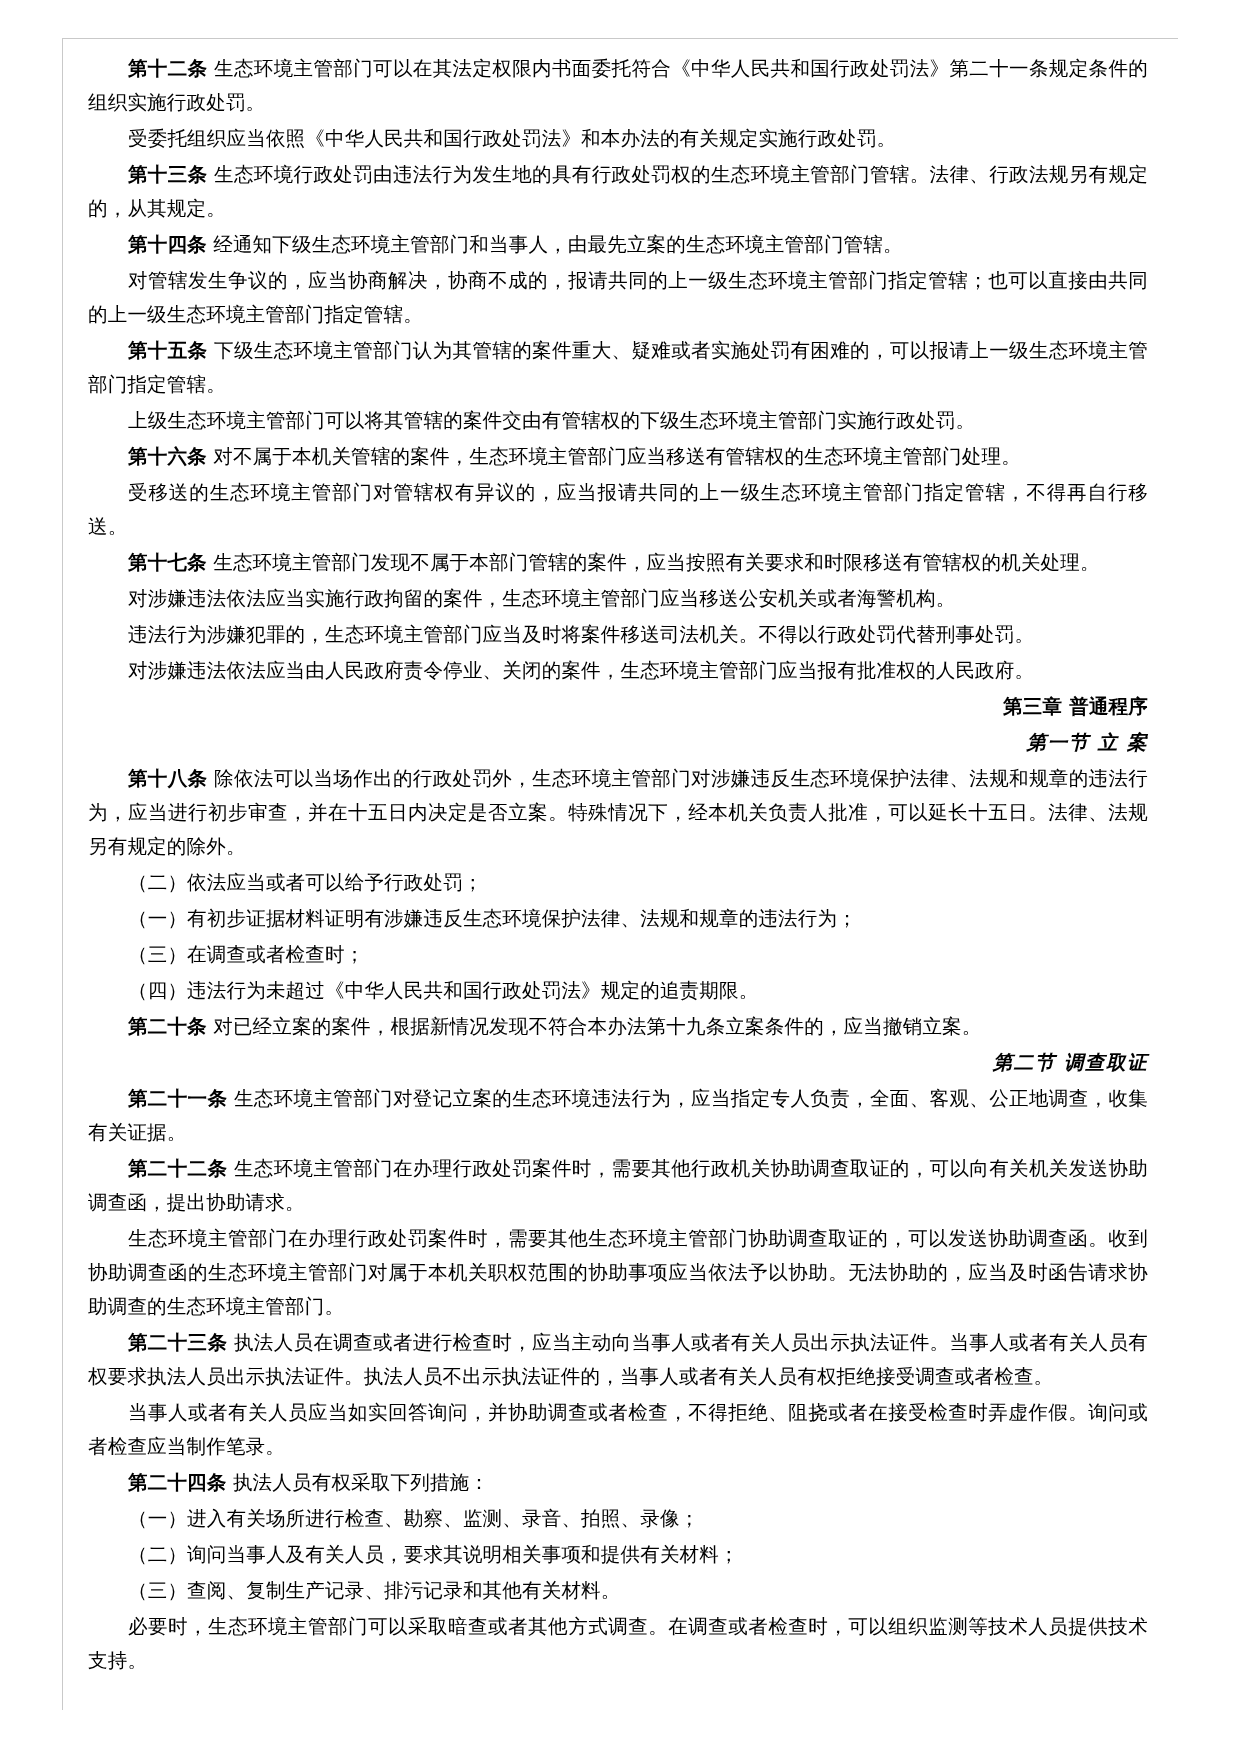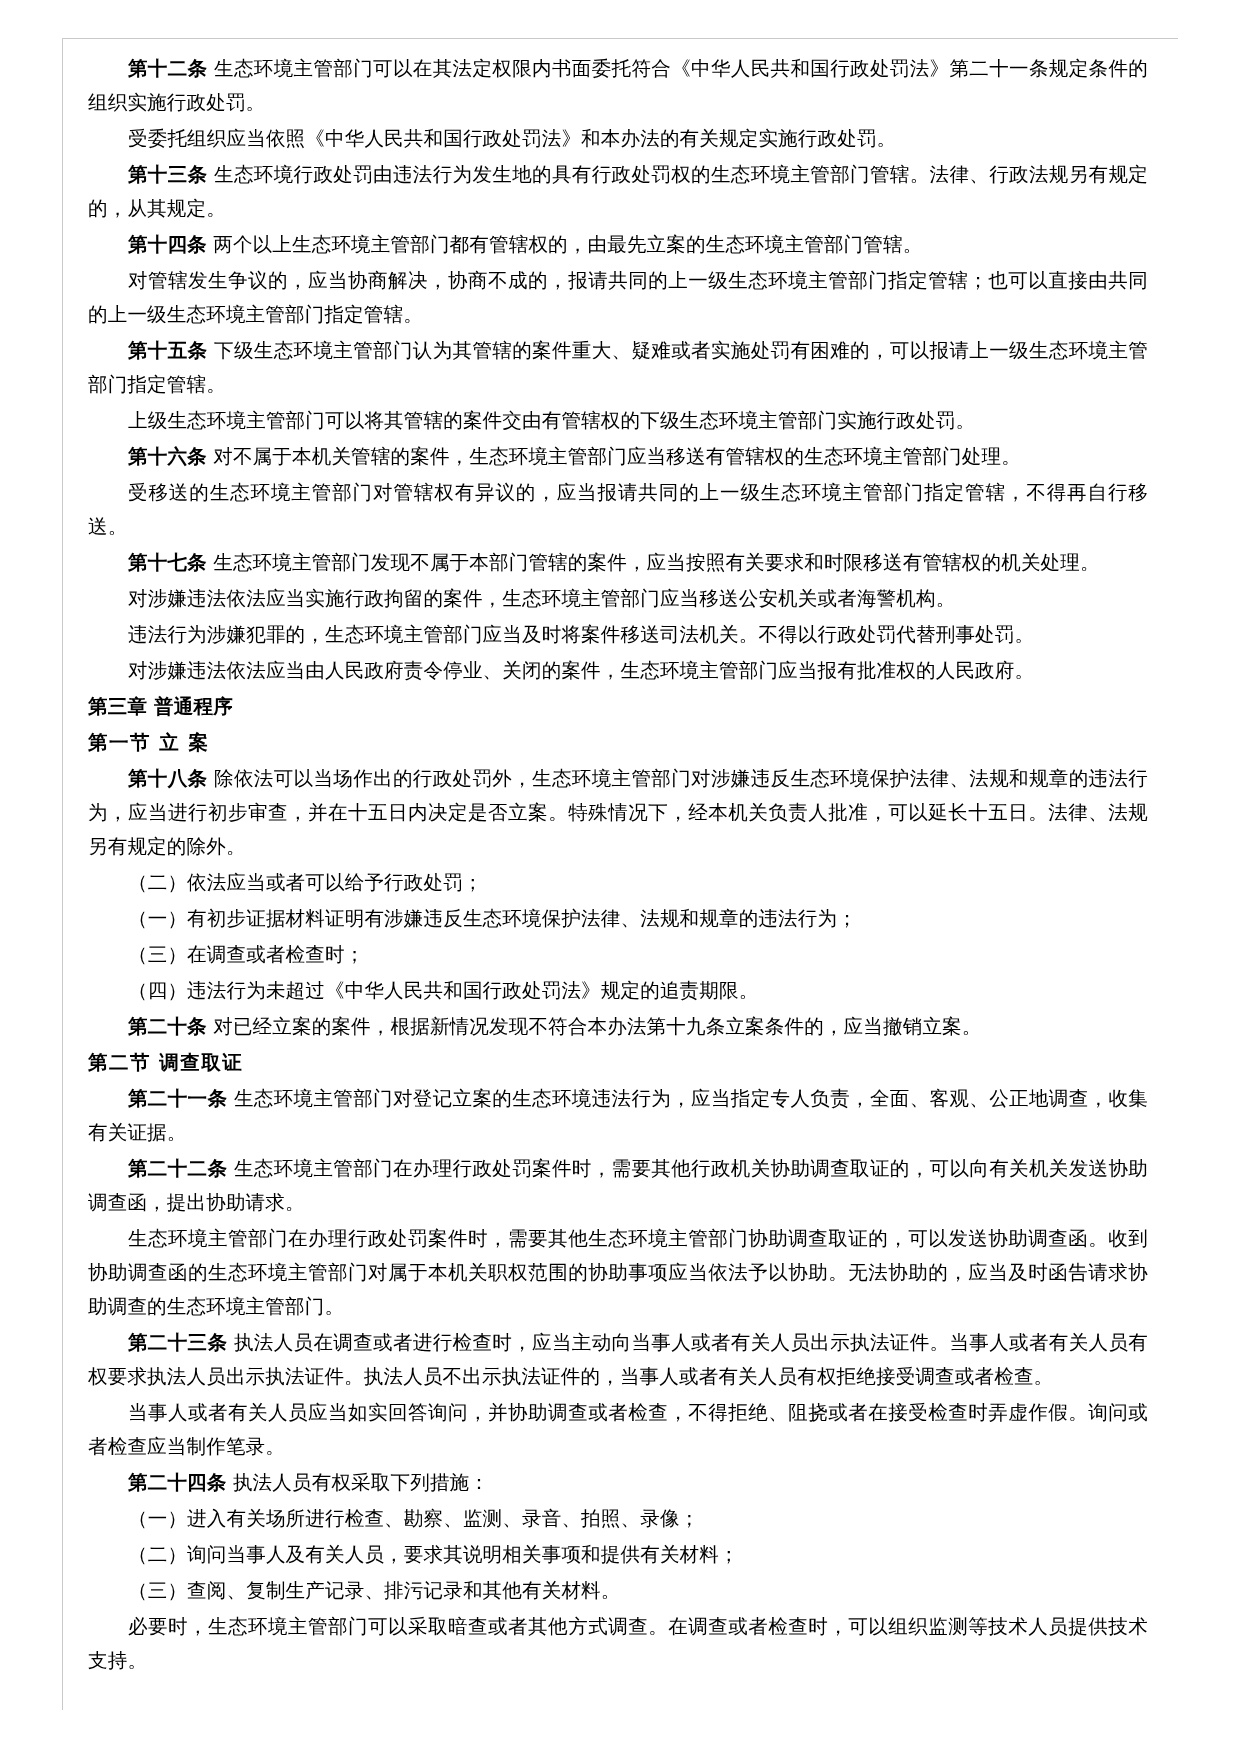--- a/index.html
+++ b/index.html
@@ -47,29 +47,30 @@
     font-size: 19.5px;
     line-height: 34px;
     text-align: justify;
     text-justify: inter-ideograph;
     letter-spacing: 0.2px;
   }
   p.ind {
     text-indent: 40px;
   }
   p.center {
-    text-align: left;
+    text-align: right;
     text-indent: 0;
     font-weight: bold;
   }
   p.sub-center {
-    text-align: left;
+    text-align: right;
     text-indent: 0;
     font-weight: bold;
     letter-spacing: 1.5px;
+    font-style: italic;
   }
   .art {
     font-weight: bold;
   }
   p.item {
     text-indent: 40px;
   }
 </style>
 </head>
 <body>
@@ -79,21 +80,21 @@
   <div class="rule-top"></div>
 
   <div class="content">
 
     <p class="ind"><span class="art">第十二条</span> <span>生态环境主管部门可以在其法定权限内书面委托符合《中华人民共和国行政处罚法》第二十一条规定条件的组织实施行政处罚。</span></p>
 
     <p class="ind"><span>受委托组织应当依照《中华人民共和国行政处罚法》和本办法的有关规定实施行政处罚。</span></p>
 
     <p class="ind"><span class="art">第十三条</span> <span>生态环境行政处罚由违法行为发生地的具有行政处罚权的生态环境主管部门管辖。法律、行政法规另有规定的，从其规定。</span></p>
 
-    <p class="ind"><span class="art">第十四条</span> <span>两个以上生态环境主管部门都有管辖权的，由最先立案的生态环境主管部门管辖。</span></p>
+    <p class="ind"><span class="art">第十四条</span> <span>经通知下级生态环境主管部门和当事人，由最先立案的生态环境主管部门管辖。</span></p>
 
     <p class="ind"><span>对管辖发生争议的，应当协商解决，协商不成的，报请共同的上一级生态环境主管部门指定管辖；也可以直接由共同的上一级生态环境主管部门指定管辖。</span></p>
 
     <p class="ind"><span class="art">第十五条</span> <span>下级生态环境主管部门认为其管辖的案件重大、疑难或者实施处罚有困难的，可以报请上一级生态环境主管部门指定管辖。</span></p>
 
 
     <p class="ind"><span>上级生态环境主管部门可以将其管辖的案件交由有管辖权的下级生态环境主管部门实施行政处罚。</span></p>
 
     <p class="ind"><span class="art">第十六条</span> <span>对不属于本机关管辖的案件，生态环境主管部门应当移送有管辖权的生态环境主管部门处理。</span></p>
 

